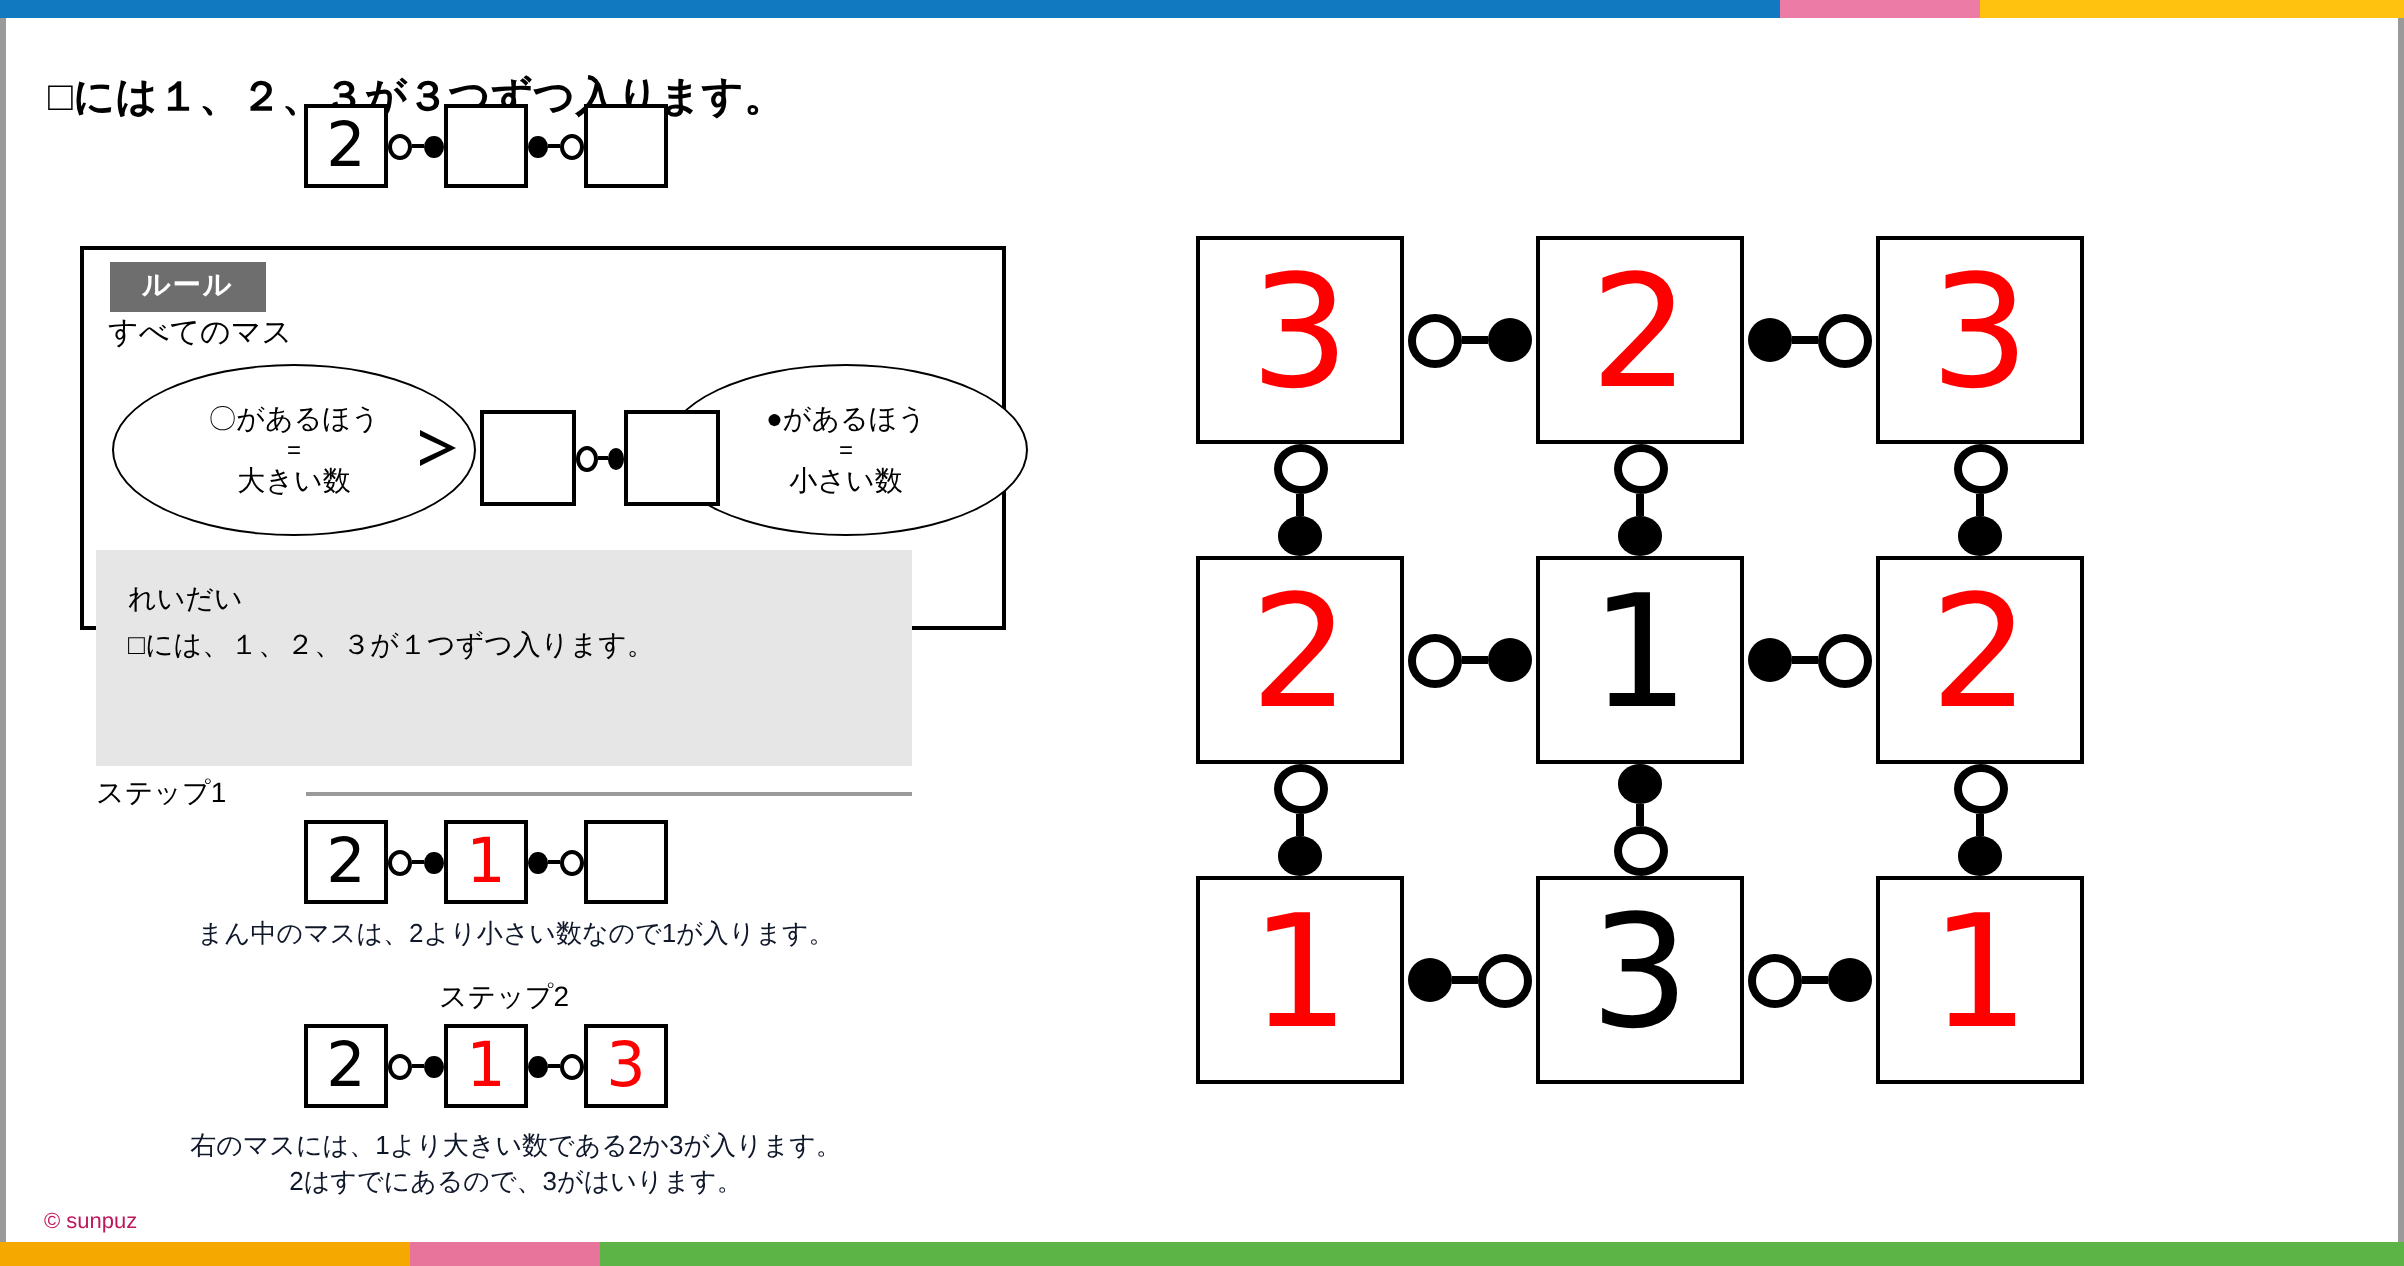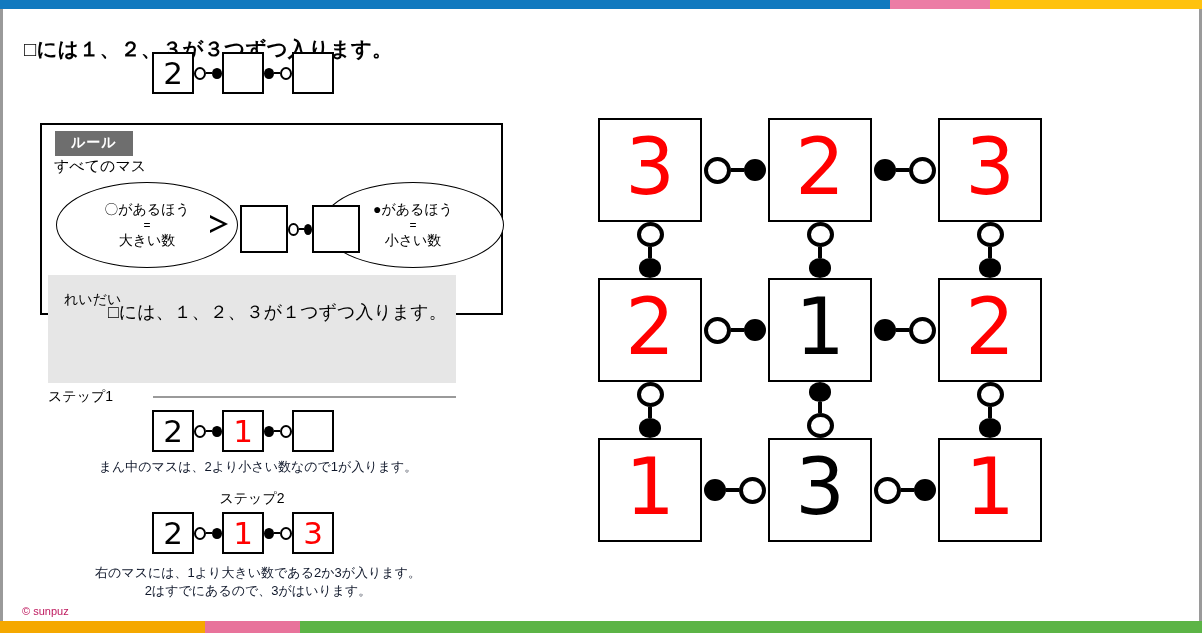--- a/index.html
+++ b/index.html
@@ -66,21 +66,21 @@
     border: 1.6px solid #000;
     border-radius: 50%;
     background: #fff;
     text-align: center;
     font-size: 14px;
     line-height: 1.18;
     display: flex; flex-direction: column;
     align-items: center; justify-content: center;
   }
   #bubble-left  { left: 14px;  top: 57px; width: 182px; height: 86px; }
-  #bubble-right { left: 280px; top: 57px; width: 182px; height: 86px; }
+  #bubble-right { left: 290px; top: 57px; width: 182px; height: 86px; }
   .bubble .eq { font-size: 12px; line-height: 1; margin: 1px 0; }
   .bubble-tail {
     position: absolute; width: 0; height: 0;
   }
   #tail-left {
     left: 168px; top: 90px;
     border-top: 9px solid transparent;
     border-bottom: 9px solid transparent;
     border-left: 18px solid #000;
   }
@@ -130,21 +130,21 @@
   
   #example-panel {
     position: absolute; left: 48px; top: 275px;
     width: 408px; height: 108px;
     background: #e6e6e6;
   }
   #example-title {
     position: absolute; left: 16px; top: 16px; font-size: 14px;
   }
   #example-sub {
-    position: absolute; left: 16px; top: 25px; font-size: 18px; margin-left: 44px;
+    position: absolute; left: 16px; top: 39px; font-size: 14px;
   }
   .mini-row { position: absolute; display: flex; align-items: center; }
   .mini-cell {
     width: 42px; height: 42px; border: 2.4px solid #000; background: #fff;
     display: flex; align-items: center; justify-content: center;
     font-family: "DejaVu Sans", sans-serif;
     font-size: 31px; line-height: 1;
   }
   .mini-cell.red { color: #ff0000; }
   .mini-conn { display: flex; align-items: center; width: 28px; justify-content: center; }

